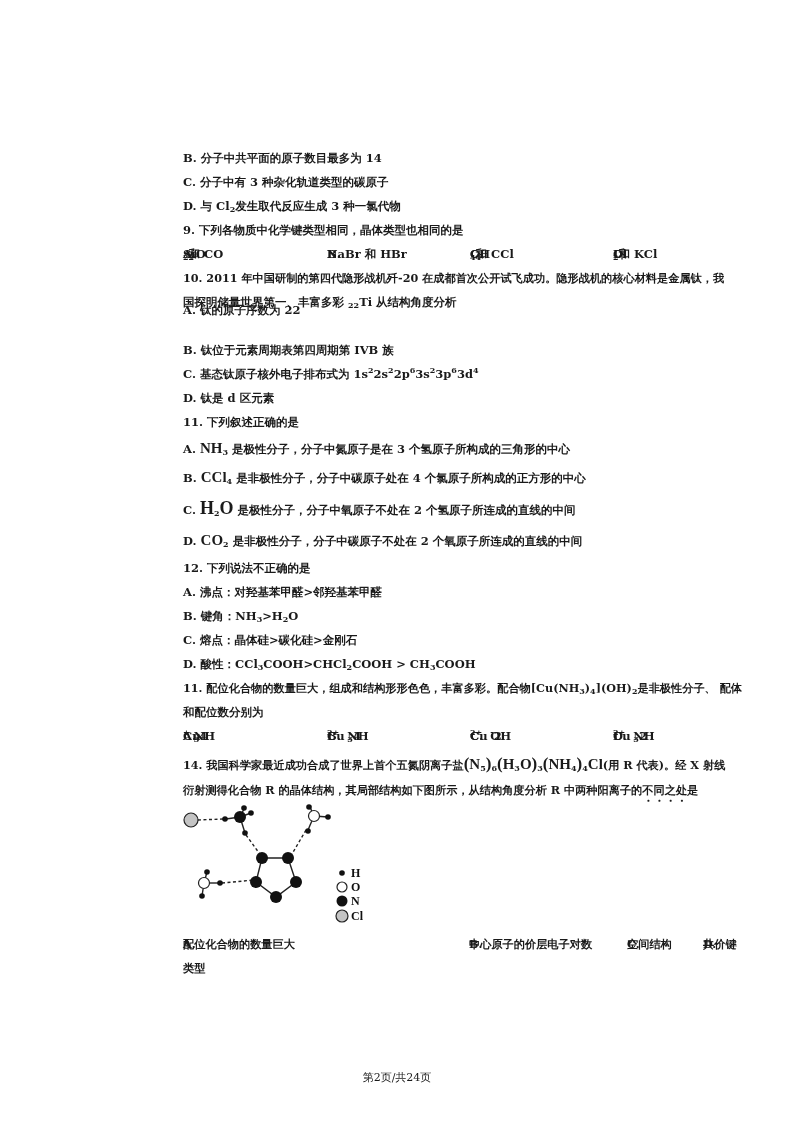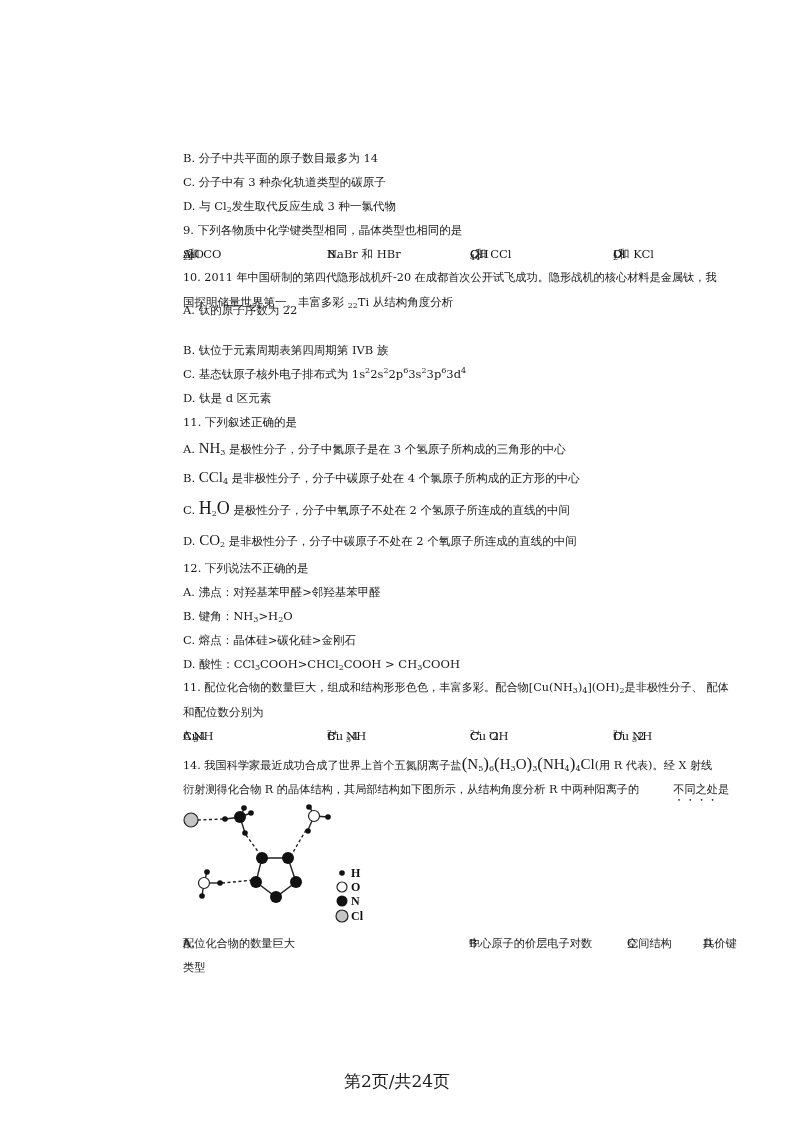--- a/index.html
+++ b/index.html
@@ -1,26 +1,26 @@
 <!DOCTYPE html>
 <html><head>
 <meta charset="utf-8">
 <style>
   html, body { margin: 0; padding: 0; background: #ffffff; }
   body { width: 794px; height: 1123px; position: relative; overflow: hidden;
          font-family: "DejaVu Serif", "Liberation Serif", serif; color: #1a1a1a; }
-  .line { position: absolute; left: 183px; font-size: 11.5px; line-height: 16px; white-space: nowrap; }
+  .line { position: absolute; left: 183px; font-size: 11.5px; line-height: 16px; white-space: nowrap; font-weight: bold; }
   .opt-row span { position: absolute; top: 0; white-space: nowrap; }
   sub { font-size: 8px; vertical-align: -2px; line-height: 0; }
   sup { font-size: 8px; vertical-align: 5px; line-height: 0; }
   .big { font-size: 15px; font-family: "Liberation Serif", serif; }
-  .emph { text-emphasis: dot; -webkit-text-emphasis: dot; text-emphasis-position: under; padding-left: 34px; -webkit-text-emphasis-position: under; }
+  .emph { text-emphasis: dot; -webkit-text-emphasis: dot; text-emphasis-position: under; -webkit-text-emphasis-position: under; }
   .paren { font-size: 17px; font-family: "Liberation Serif", serif; }
   #figure { position: absolute; left: 178px; top: 802px; width: 200px; height: 128px; }
-  #footer { position: absolute; left: 0; width: 794px; top: 1070px; text-align: center; font-size: 17px; }
+  #footer { position: absolute; left: 0; width: 794px; top: 1070px; text-align: center; font-size: 11px; }
 </style>
 </head>
 <body>
 
 <div class="line" style="top:150px">
   <span>B.</span>
   <span>分子中共平面的原子数目最多为 14</span>
 </div>
 <div class="line" style="top:174px">
   <span>C.</span>

